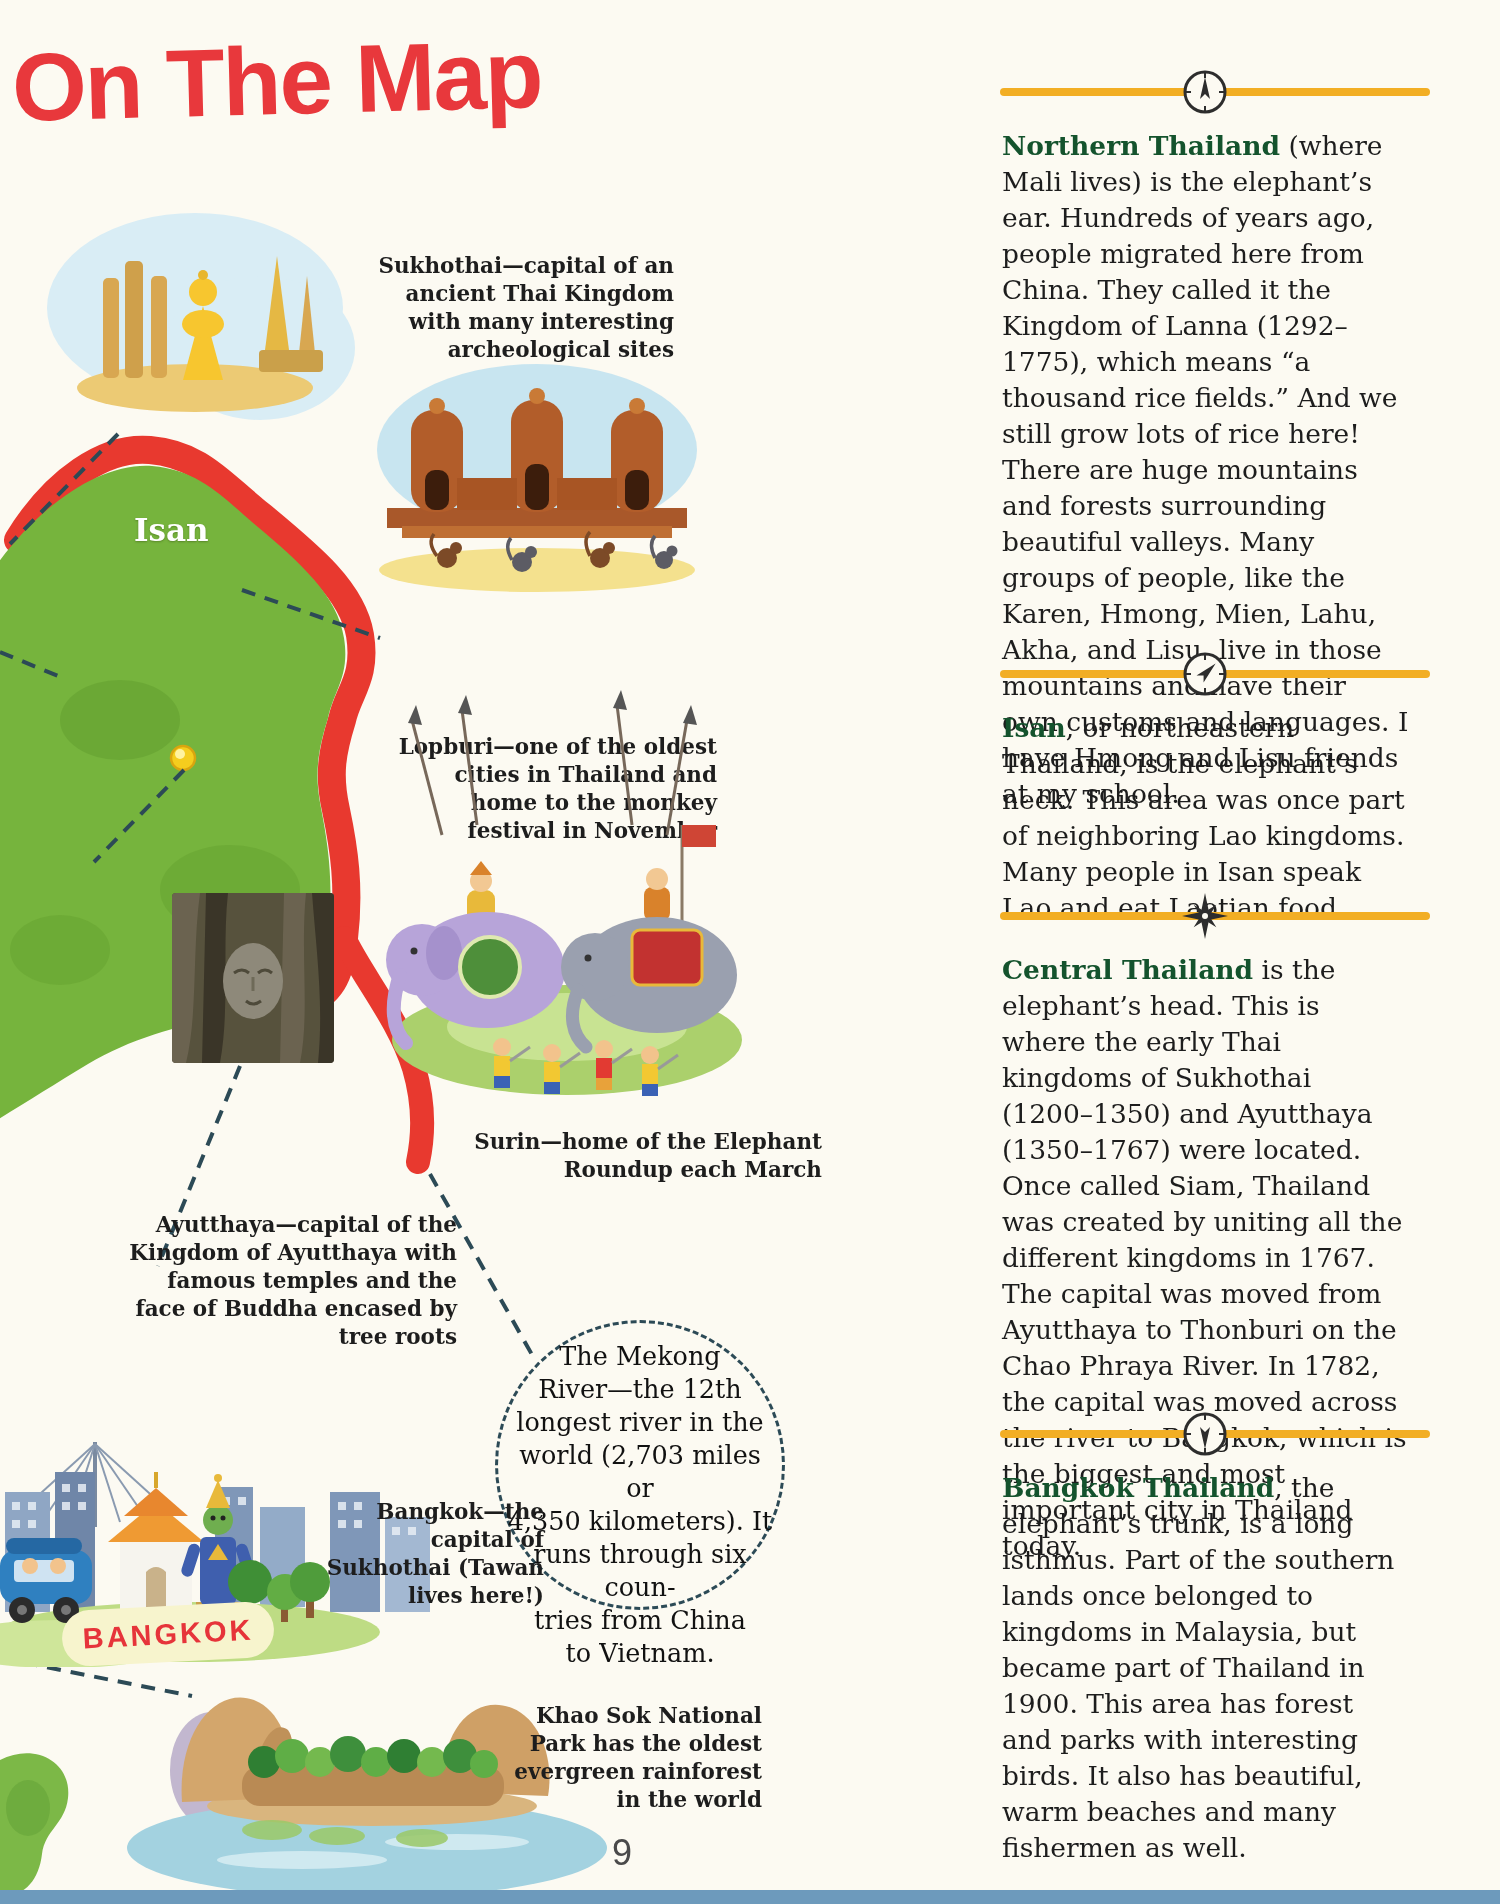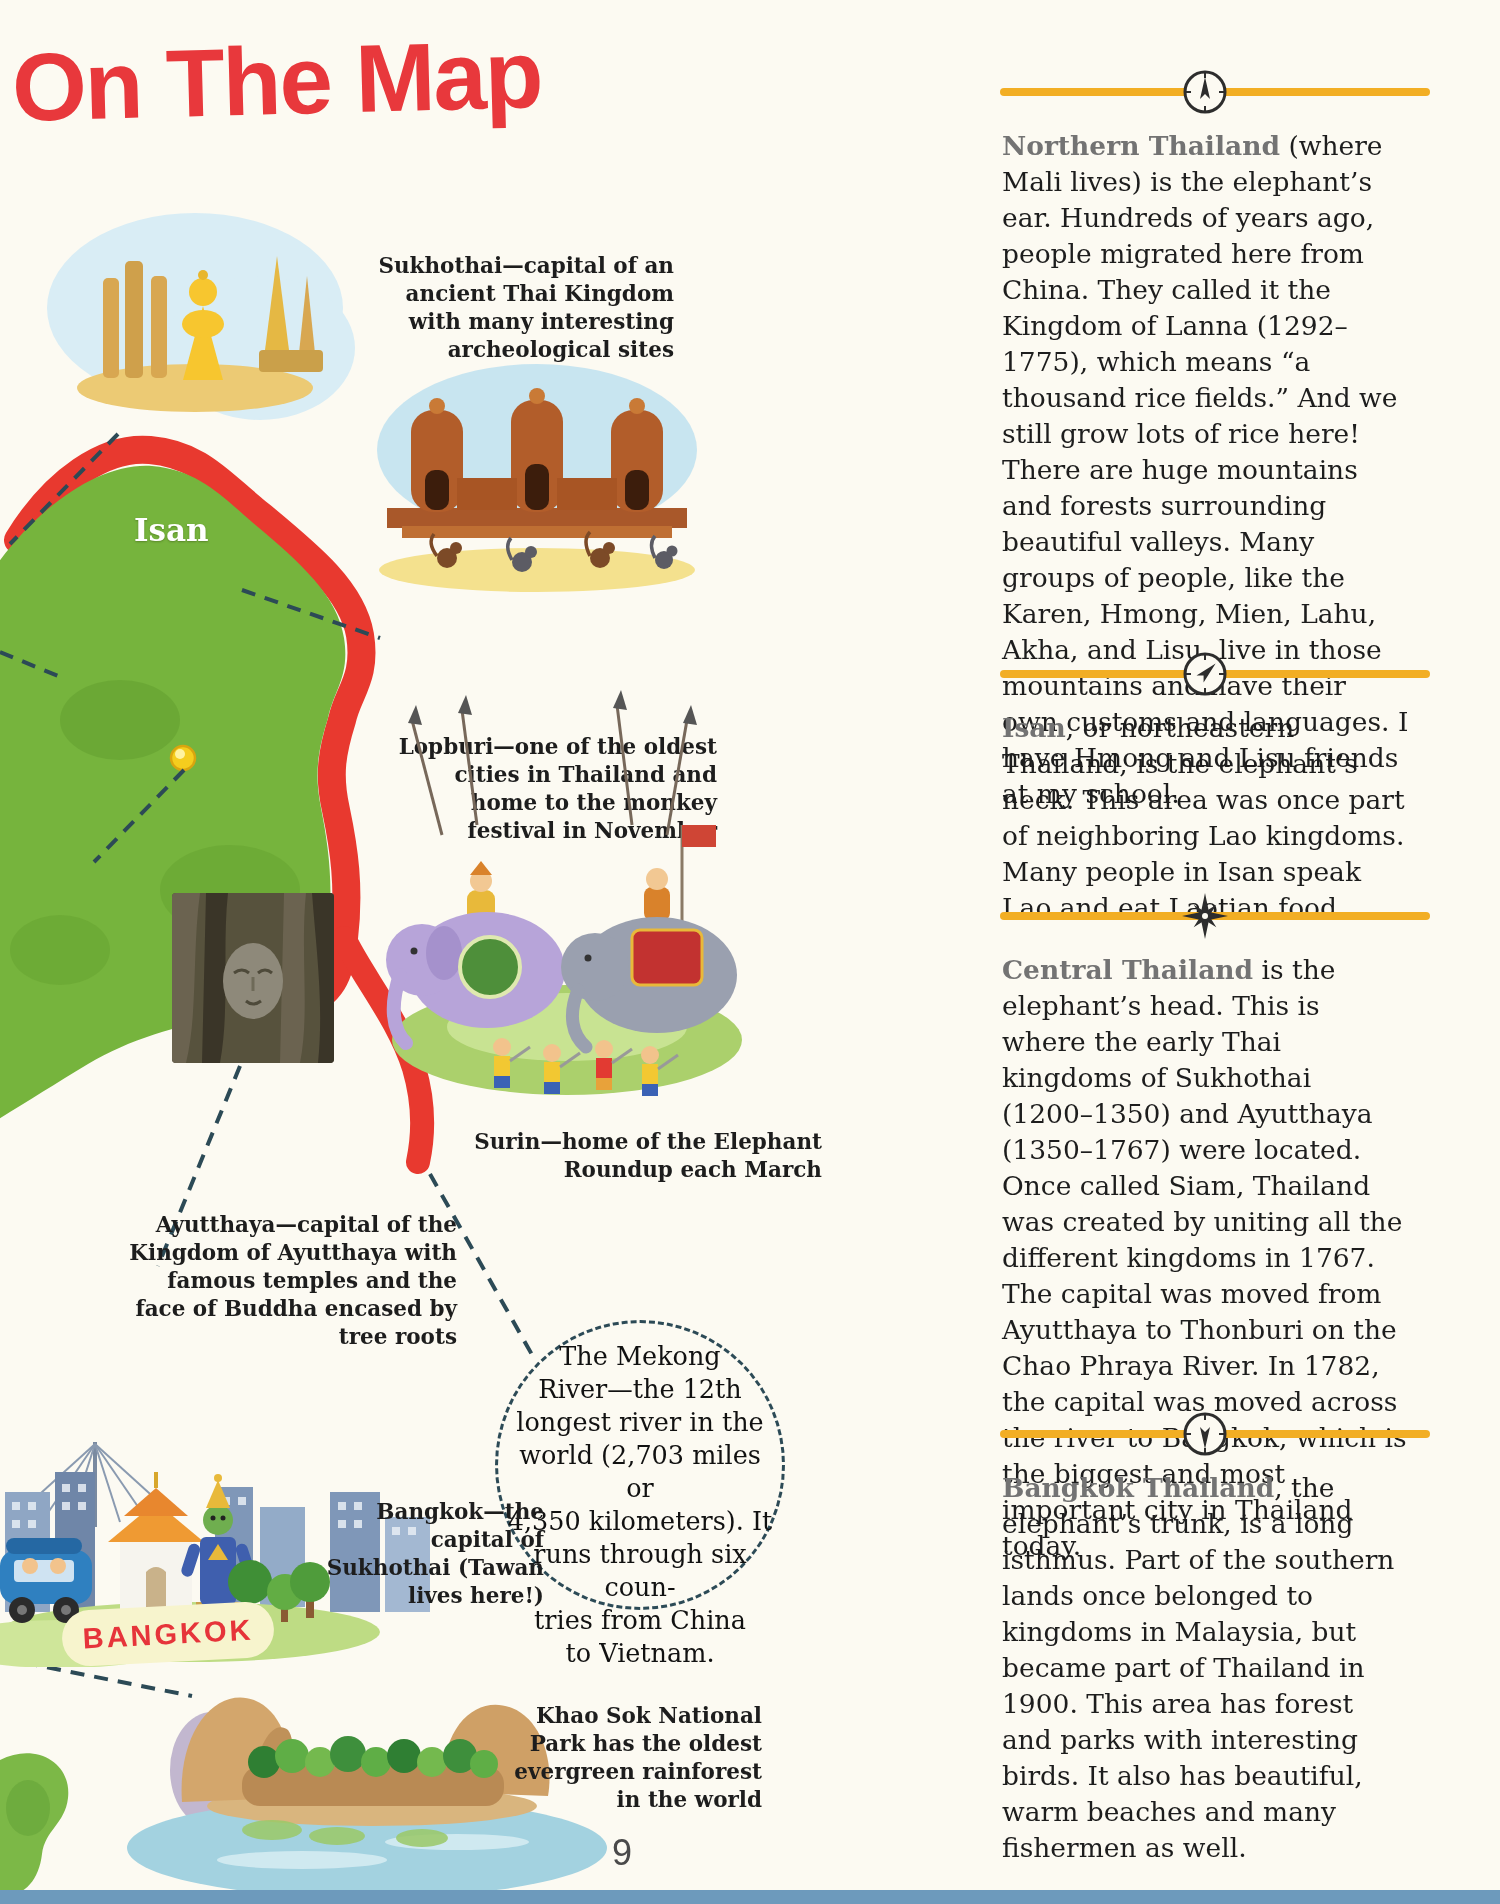--- a/index.html
+++ b/index.html
@@ -12,21 +12,21 @@
   
   .caption{font-weight:bold;font-size:21.5px;line-height:28px;color:#1d1d1d;text-align:right;}
   
   #isan-label{left:134px;top:512px;color:#ffffff;font-weight:bold;font-size:31px;text-shadow:0 1px 2px rgba(60,90,20,.5);}
   
   .section{position:absolute;left:1000px;width:432px;}
   .rule-wrap{position:relative;height:48px;width:430px;}
   .rule{position:absolute;left:0;top:20px;width:430px;height:8px;background:#f2ae24;border-radius:4px;}
   .compass{position:absolute;left:181px;top:0;width:48px;height:48px;}
   .body-text{margin:12px 0 0 2px;width:408px;font-size:26.5px;line-height:36px;color:#1d1d1d;}
-  .lead{color:#737373;font-weight:bold;}
+  .lead{color:#14532d;font-weight:bold;}
   
   #mekong-circle{left:495px;top:1320px;width:290px;height:290px;border:3.5px dashed #2c4a56;border-radius:50%;box-sizing:border-box;}
   #mekong-text{left:505px;top:1340px;width:270px;text-align:center;font-weight:normal;font-size:25.5px;line-height:33px;color:#111;white-space:pre-line;}
   
   #ayutthaya-photo{left:172px;top:893px;width:162px;height:170px;border-radius:4px;overflow:hidden;box-shadow:0 0 0 1px rgba(0,0,0,.25) inset;}
   
   #bangkok-blob{left:62px;top:1606px;width:212px;height:56px;background:#f7f4cd;border-radius:28px;transform:rotate(-3deg);
                 display:flex;align-items:center;justify-content:center;}
   #bangkok-blob span{font-family:"Liberation Sans",sans-serif;font-weight:bold;font-size:29px;letter-spacing:3px;color:#e6343a;}
   

